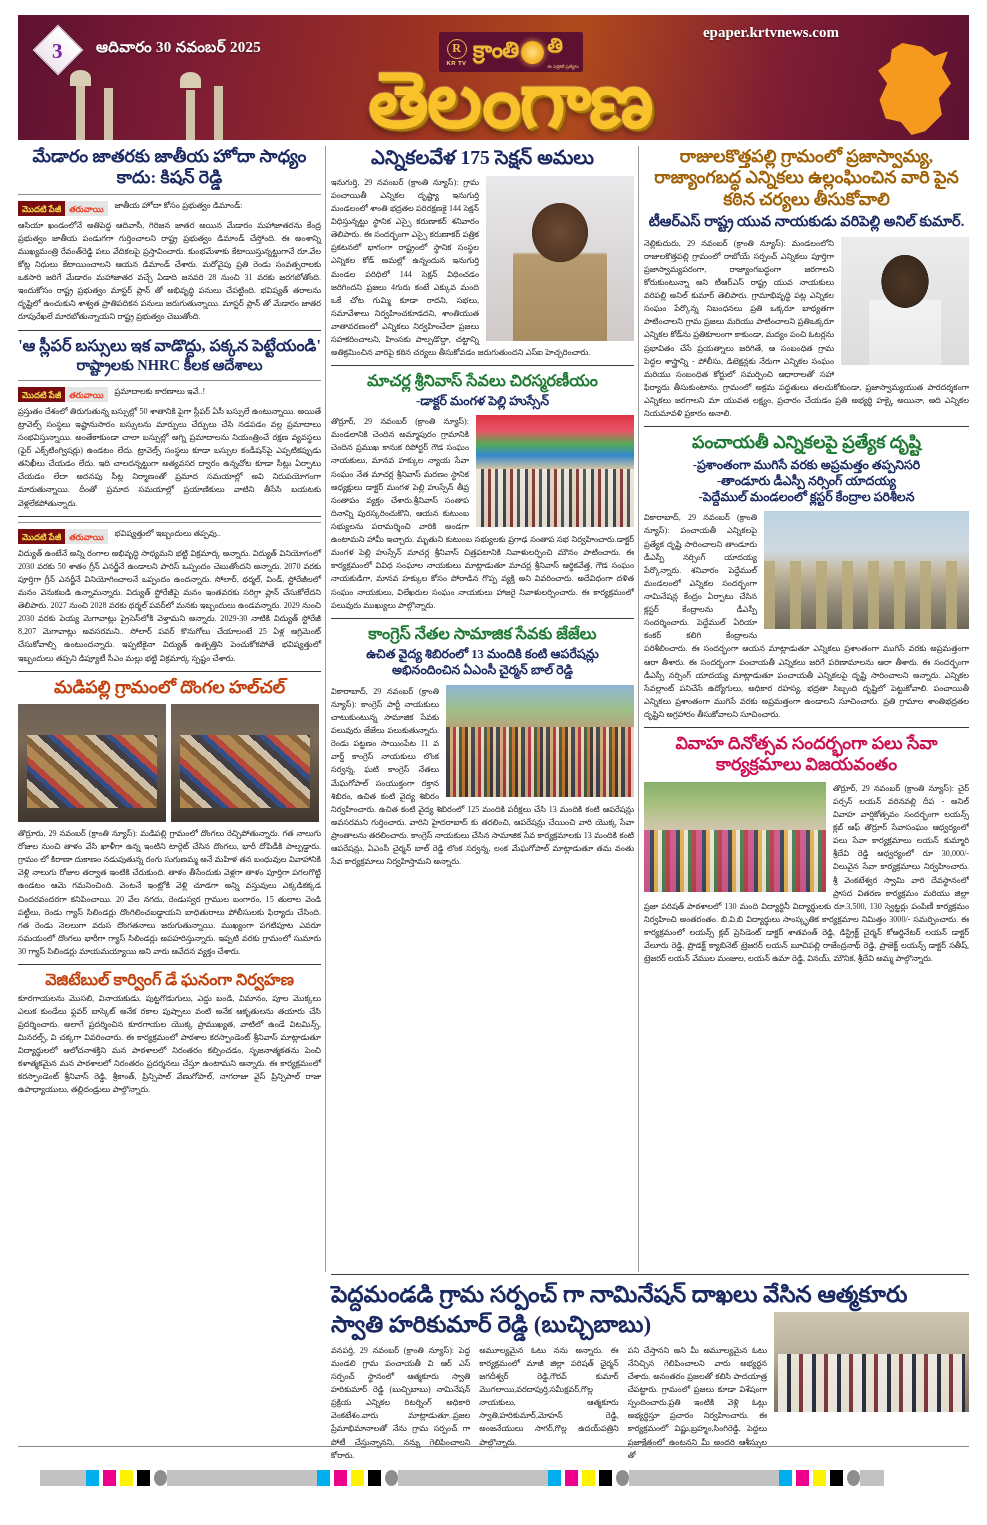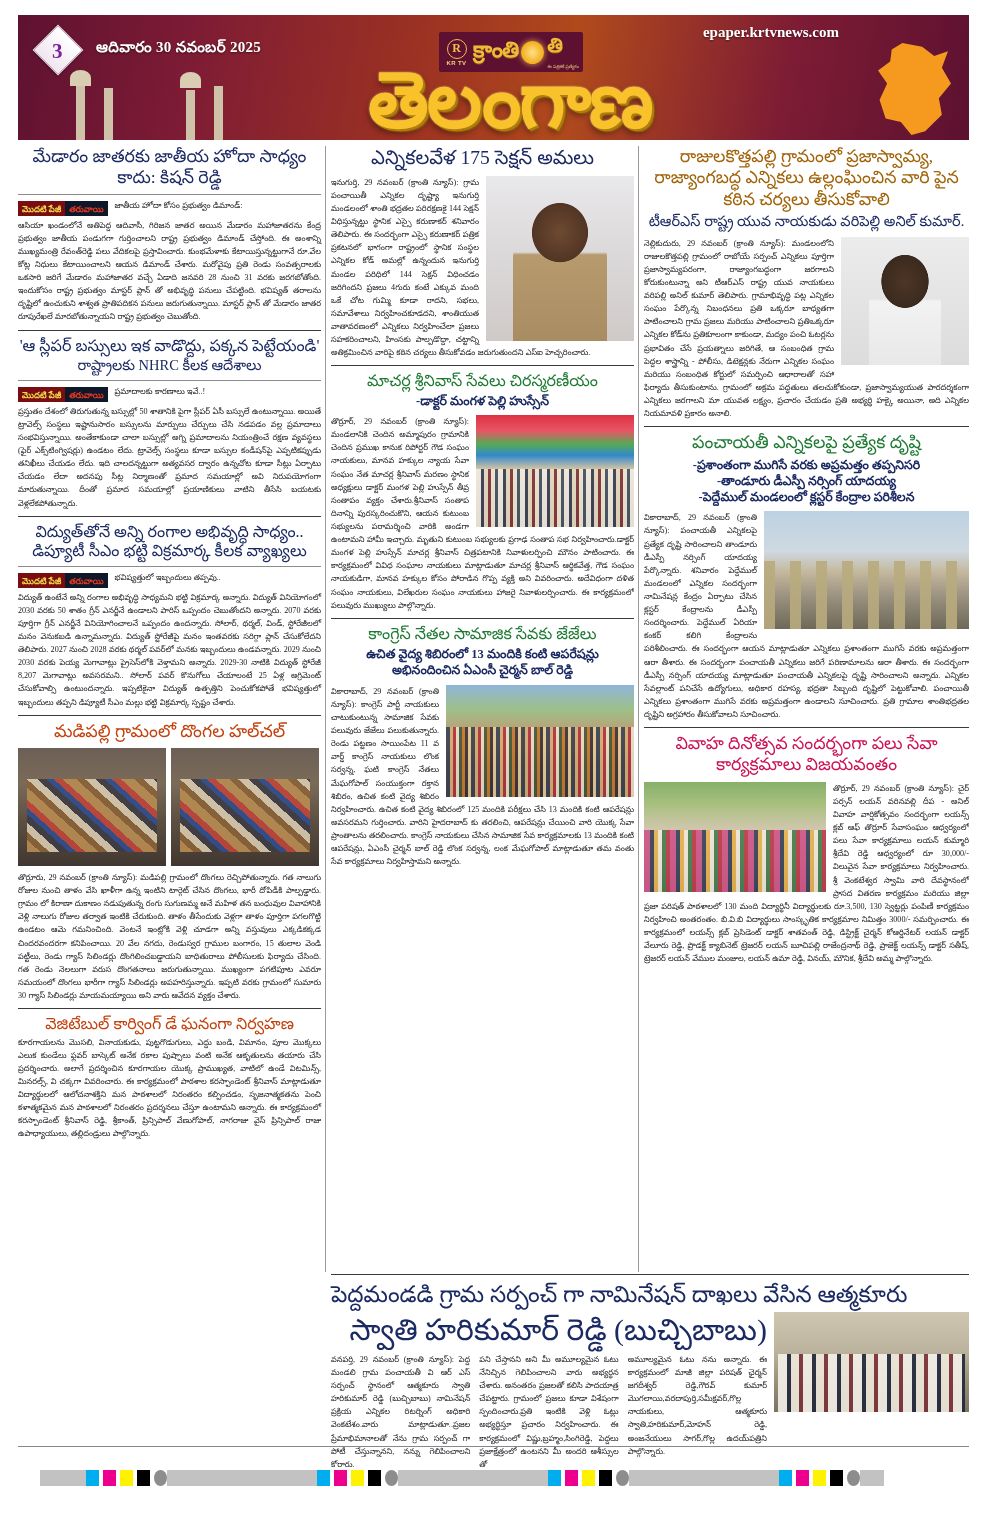--- a/index.html
+++ b/index.html
@@ -119,21 +119,21 @@
   .body-area { position: absolute; left: 18px; top: 146px; width: 951px; height: 1300px; }
   .col { position: absolute; top: 0; }
   .col-left   { left: 0px;   width: 303px; }
   .col-mid    { left: 313px; width: 303px; }
   .col-right  { left: 626px; width: 325px; }
   .vrule { position: absolute; top: 0; width: 1px; background: #9a9a9a; }
 
   
   .hl {
     font-family: "Liberation Serif", serif;
-    font-weight: normal; text-align: center;
+    font-weight: bold; text-align: center;
     line-height: 1.22;
   }
   .hl-blue  { color: #1b2a63; }
   .hl-red   { color: #c2410c; }
   .hl-green { color: #1e7a32; }
   .hl-darkred { color: #a16207; }
   .hl-magenta { color: #cc1155; }
   .hl-28 { font-size: 19.5px; }
   .hl-24 { font-size: 17.5px; }
   .hl-22 { font-size: 16px; }
@@ -145,21 +145,21 @@
   }
 
   .tagbox {
     display: inline-block;
     font: bold 8.5px "Liberation Sans", sans-serif;
     padding: 2px 0; margin: 3px 0 1px 0;
     float: left; margin-right: 7px;
     white-space: nowrap;
   }
   .tagbox .t1 { background:#7a0d12; color:#f4e04a; padding:2.5px 4px; }
-  .tagbox .t2 { background:#0f172a; color:#f03a1e; padding:2.5px 4px;text-align:center; }
+  .tagbox .t2 { background:#e5e5e5; color:#f03a1e; padding:2.5px 4px;text-align:center; }
 
   .body-txt {
     font-family: "Liberation Serif", serif;
     font-size: 8.1px;
     line-height: 1.62;
     color: #15171c;
     text-align: justify;
     hyphens: auto;
     word-spacing: .3px;
   }
@@ -344,21 +344,20 @@
           <div class="tagbox">
             <span class="t1">మొదటి పేజీ</span><span class="t2">తరువాయి</span>
           </div>
           <div class="body-txt">ప్రమాదాలకు కారణాలు ఇవే..!</div>
         </div>
         <div class="body-txt">ప్రస్తుతం దేశంలో తిరుగుతున్న బస్సుల్లో 50 శాతానికి పైగా స్లీపర్‌ ఏసీ బస్సులే ఉంటున్నాయి. అయితే ట్రావెల్స్‌ సంస్థలు ఇష్టానుసారం బస్సులను మార్పులు చేర్పులు చేసి నడపడం వల్ల ప్రమాదాలు సంభవిస్తున్నాయి. అంతేకాకుండా చాలా బస్సుల్లో అగ్ని ప్రమాదాలను నియంత్రించే రక్షణ వ్యవస్థలు (ఫైర్‌ ఎక్స్‌టింగ్విషర్లు) ఉండటం లేదు. ట్రావెల్స్‌ సంస్థలు కూడా బస్సుల కండీషన్‌పై ఎప్పటికప్పుడు తనిఖీలు చేయడం లేదు. ఇది చాలదన్నట్టుగా అత్యవసర ద్వారం ఉన్నచోట కూడా సీట్లు ఏర్పాటు చేయడం లేదా అదనపు సీట్ల నిర్మాణంతో ప్రమాద సమయాల్లో అవి నిరుపయోగంగా మారుతున్నాయి. దీంతో ప్రమాద సమయాల్లో ప్రయాణికులు వాటిని తీసేసి బయటకు వెళ్లలేకపోతున్నారు.</div>
       </div>
       <hr class="hrule">
 
       <div>
-        <div class="hl hl-blue hl-22">విద్యుత్‌తోనే అన్ని రంగాల అభివృద్ధి సాధ్యం.. డిప్యూటీ సీఎం భట్టి విక్రమార్క కీలక వ్యాఖ్యలు</div>
         <hr class="hrule-thin">
         <div class="cap-flow">
           <div class="tagbox">
             <span class="t1">మొదటి పేజీ</span><span class="t2">తరువాయి</span>
           </div>
           <div class="body-txt">భవిష్యత్తులో ఇబ్బందులు తప్పవు..</div>
         </div>
         <div class="body-txt">విద్యుత్‌ ఉంటేనే అన్ని రంగాల అభివృద్ధి సాధ్యమని భట్టి విక్రమార్క అన్నారు. విద్యుత్‌ వినియోగంలో 2030 వరకు 50 శాతం గ్రీన్‌ ఎనర్జీనే ఉండాలని పారిస్‌ ఒప్పందం చెబుతోందని అన్నారు. 2070 వరకు పూర్తిగా గ్రీన్‌ ఎనర్జీనే వినియోగించాలనే ఒప్పందం ఉందన్నారు. సోలార్‌, థర్మల్‌, విండ్‌, స్టోరేజీలలో మనం వెనుకబడి ఉన్నామన్నారు. విద్యుత్‌ స్టోరేజీపై మనం ఇంతవరకు సరిగ్గా ప్లాన్‌ చేసుకోలేదని తెలిపారు. 2027 నుంచి 2028 వరకు థర్మల్‌ పవర్‌లో మనకు ఇబ్బందులు ఉండవన్నారు. 2029 నుంచి 2030 వరకు పెయ్య మెగావాట్లు ప్రైసెస్‌లోకి వెళ్తామని అన్నారు. 2029-30 నాటికి విద్యుత్‌ స్టోరేజీ 8,207 మెగావాట్లు అవసరమని.. సోలార్‌ పవర్‌ కొనుగోలు చేయాలంటే 25 ఏళ్ల అగ్రిమెంట్‌ చేసుకోవాల్సి ఉంటుందన్నారు. ఇప్పటికైనా విద్యుత్‌ ఉత్పత్తిని పెంచుకోకపోతే భవిష్యత్తులో ఇబ్బందులు తప్పని డిప్యూటీ సీఎం మల్లు భట్టి విక్రమార్క స్పష్టం చేశారు.</div>
       </div>
       <hr class="hrule">
@@ -443,25 +442,25 @@
           <div class="body-txt">తొర్రూర్, 29 నవంబర్ (క్రాంతి న్యూస్): చైర్‌ పర్సన్‌ లయన్‌ వరినవల్లి దీప - అనిల్‌ వివాహ వార్షికోత్సవం సందర్భంగా లయన్స్‌ క్లబ్‌ ఆఫ్ తొర్రూర్ సేవాసంఘం ఆధ్వర్యంలో పలు సేవా కార్యక్రమాలు లయన్‌ కుమ్మారి శ్రీదేవి రెడ్డి ఆధ్వర్యంలో రూ 30,000/- విలువైన సేవా కార్యక్రమాలు నిర్వహించారు. శ్రీ వెంకటేశ్వర స్వామి వారి దేవస్థానంలో ప్రాసద వితరణ కార్యక్రమం మరియు జిల్లా ప్రజా పరిషత్‌ పాఠశాలలో 130 మంది విద్యార్థినీ విద్యార్థులకు రూ.3,500, 130 స్వెట్టర్లు పంపిణీ కార్యక్రమం నిర్వహించి అంతరంతం. బి.వి.బి విద్యార్థులు సాంస్కృతిక కార్యక్రమాల నిమిత్తం 3000/- సమర్పించారు. ఈ కార్యక్రమంలో లయన్స్‌ క్లబ్‌ ప్రెసిడెంట్‌ డాక్టర్‌ శాతవంత్‌ రెడ్డి, డిస్ట్రిక్ట్‌ చైర్మన్‌ కోఆర్డినేటర్‌ లయన్‌ డాక్టర్‌ వేలూరు రెడ్డి, ప్రొడక్ట్‌ క్యాబినెట్‌ ట్రెజరర్‌ లయన్‌ బూచిపల్లి రాజేంద్రనాథ్‌ రెడ్డి, ప్రాజెక్ట్‌ లయన్స్‌ డాక్టర్ సతీష్‌, ట్రెజరర్‌ లయన్‌ వేముల మంజుల, లయన్‌ ఉమా రెడ్డి, వినయ్, మౌనిక, శ్రీదేవి అమ్మ పాల్గొన్నారు.</div>
         </div>
       </div>
     </div>
 
     <div style="position:absolute; left:313px; top:1128px; width:638px;">
       <hr class="hrule" style="margin-top:0;">
       <div class="hl hl-blue" style="font-size:23px; text-align:left; line-height:1.3;">పెద్దమండడి గ్రామ సర్పంచ్ గా నామినేషన్ దాఖలు వేసిన ఆత్మకూరు</div>
       <div class="cap-flow">
         <div class="photo ph-indoor fl-right" style="width:195px; height:100px; margin-top:2px;"></div>
-        <div class="hl hl-blue" style="font-size:30px; text-align:right; line-height:1.3;">స్వాతి హరికుమార్ రెడ్డి (బుచ్చిబాబు)</div>
+        <div class="hl hl-blue" style="font-size:23px; text-align:left; line-height:1.3;">స్వాతి హరికుమార్ రెడ్డి (బుచ్చిబాబు)</div>
         <div style="display:flex; gap:9px; margin-top:4px;">
           <div class="body-txt" style="width:205px;">వనపర్తి, 29 నవంబర్ (క్రాంతి న్యూస్): పెద్ద మండలి గ్రామ పంచాయతీ వి ఆర్‌ ఎస్‌ సర్పంచ్‌ స్థానంలో ఆత్మకూరు స్వాతి హరికుమార్ రెడ్డి (బుచ్చిబాబు) నామినేషన్ ప్రక్రియ ఎన్నికల రిటర్నింగ్ అధికారి వెంకటేశం.వారు మాట్లాడుతూ..ప్రజల ప్రేమాభిమానాలతో నేను గ్రామ సర్పంచ్‌ గా పోటీ చేస్తున్నానని, నన్ను గెలిపించాలని కోరారు.</div>
+          <div class="body-txt" style="width:205px;">అమూల్యమైన ఓటు నను అన్నారు. ఈ కార్యక్రమంలో మాజీ జిల్లా పరిషత్ ఛైర్మన్ జగదీశ్వర్ రెడ్డి,గౌరవ్ కుమార్ మొగలాయి,వరదాపుర్తి,సమీక్షవర్,గొల్ల నాయకులు, ఆత్మకూరు స్వాతి,హరికుమార్,మోహన్ రెడ్డి, అంజనేయులు   సాగర్,గొల్ల   ఉదయ్‌పత్రిని పాల్గొన్నారు.</div>
           <div class="body-txt" style="width:205px;">పని చేస్తానని అని మీ అమూల్యమైన ఓటు నేనిచ్చిన గెలిపించాలని వారు అభ్యర్థన చేశారు. అనంతరం ప్రజలతో కలిసి పాదయాత్ర చేపట్టారు. గ్రామంలో ప్రజలు కూడా విశేషంగా స్పందించారు.ప్రతి ఇంటికి వెళ్లి ఓట్లు అభ్యర్థిస్తూ ప్రచారం నిర్వహించారు. ఈ కార్యక్రమంలో విష్ణు,బ్రహ్మం,సింగిరెడ్డి, పెద్దలు ప్రజాక్షేత్రంలో ఉంటనని మీ అందరి ఆశీస్సుల తో</div>
-          <div class="body-txt" style="width:205px;">అమూల్యమైన ఓటు నను అన్నారు. ఈ కార్యక్రమంలో మాజీ జిల్లా పరిషత్ ఛైర్మన్ జగదీశ్వర్ రెడ్డి,గౌరవ్ కుమార్ మొగలాయి,వరదాపుర్తి,సమీక్షవర్,గొల్ల నాయకులు, ఆత్మకూరు స్వాతి,హరికుమార్,మోహన్ రెడ్డి, అంజనేయులు   సాగర్,గొల్ల   ఉదయ్‌పత్రిని పాల్గొన్నారు.</div>
         </div>
       </div>
     </div>
 
   </div>
 
   <div class="bottom-rule"></div>
 
   <div class="colorbar">
     <div class="cb-seg cb-grey" style="width:46px;"></div>

